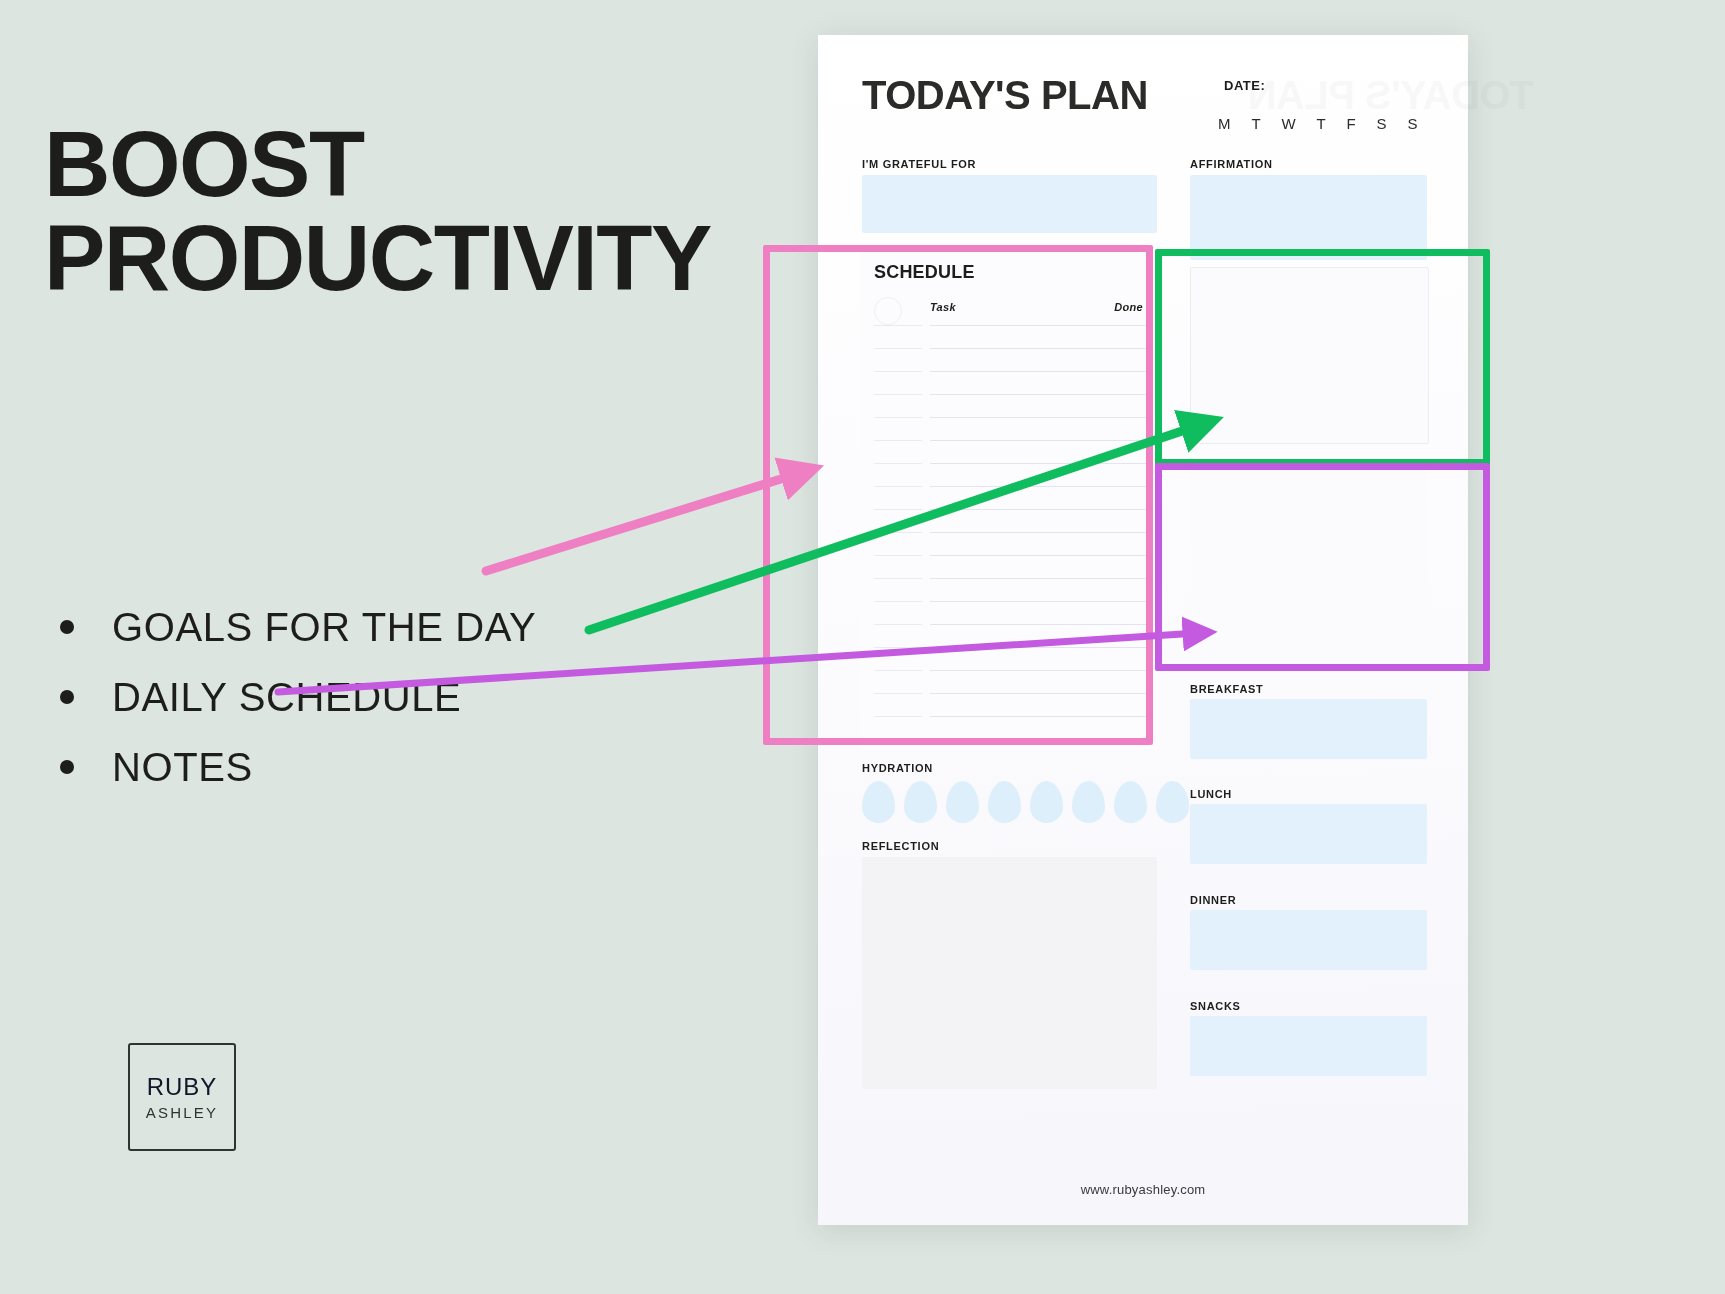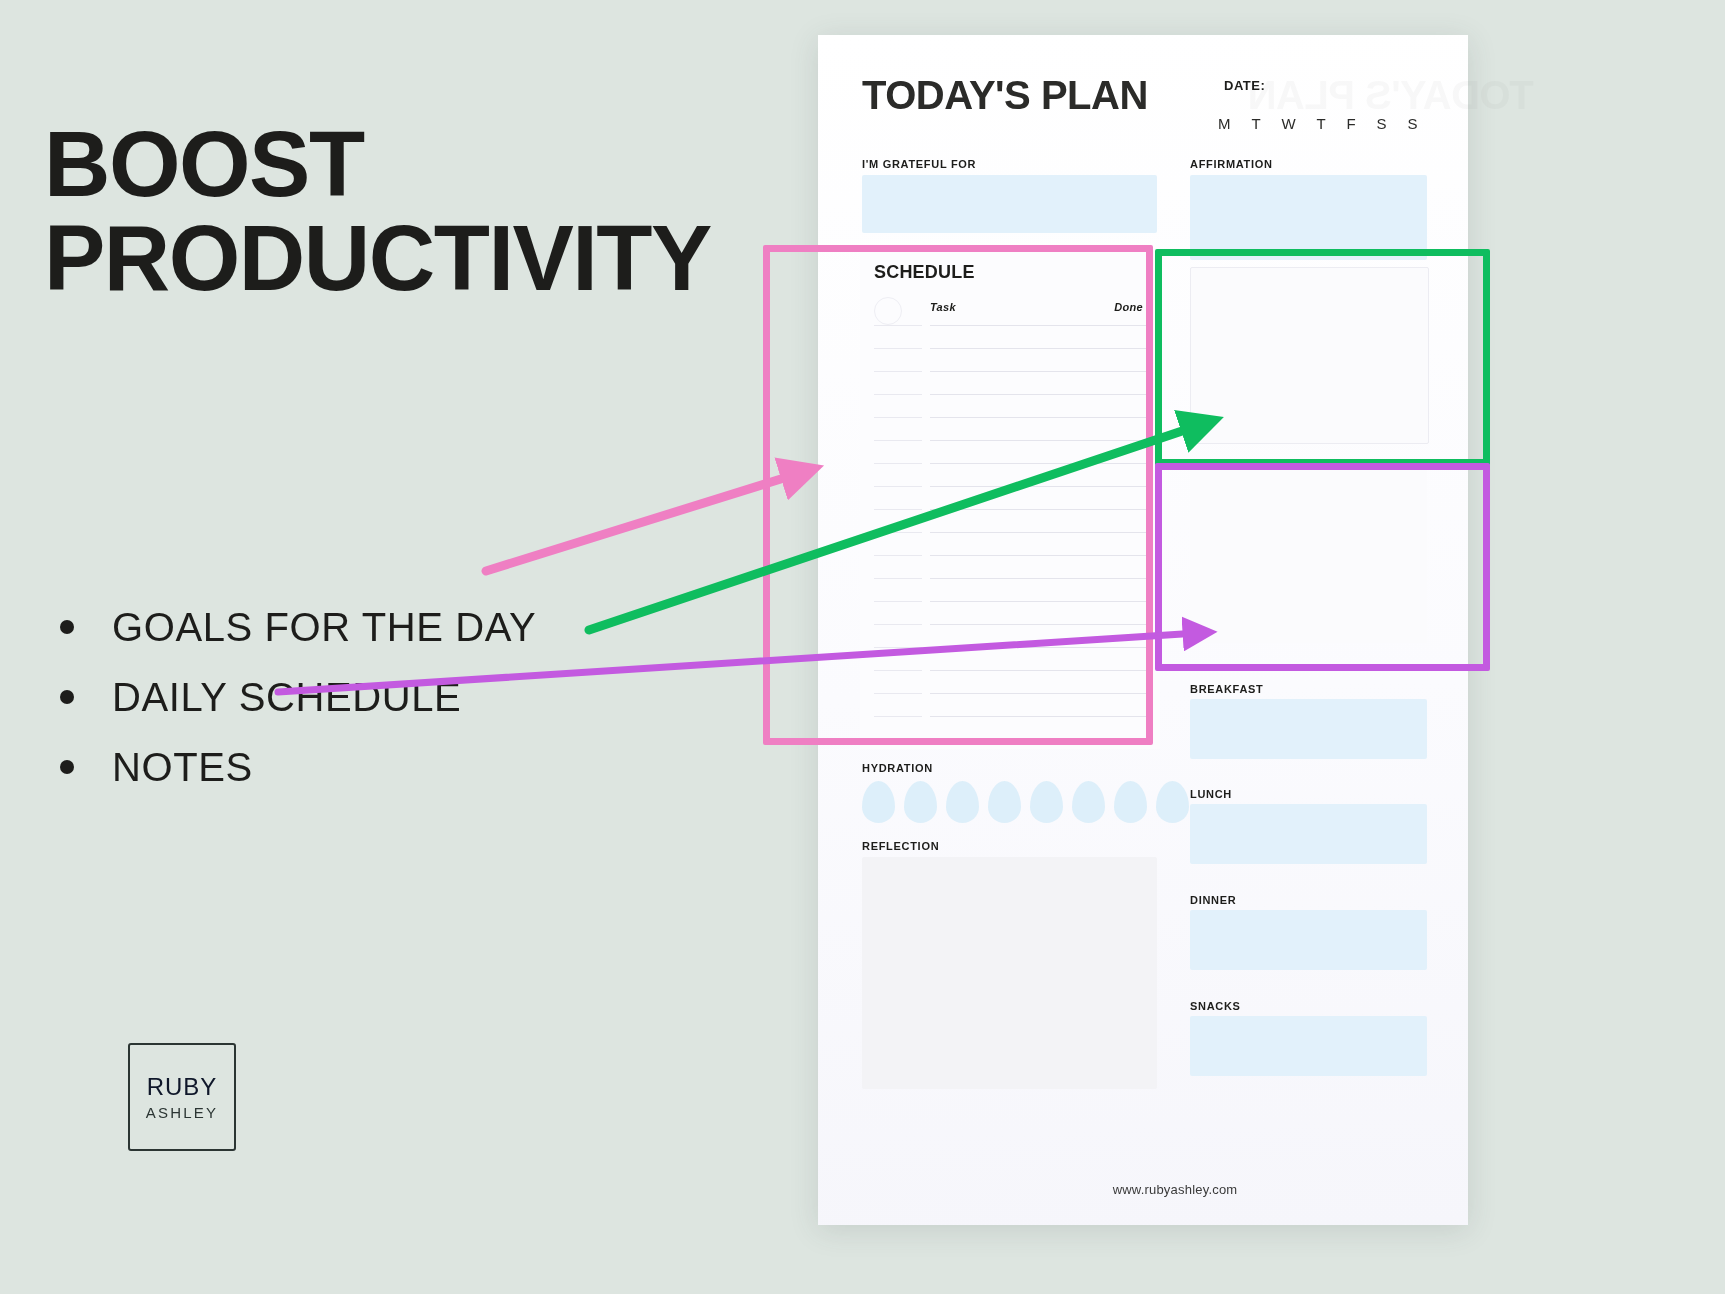--- a/index.html
+++ b/index.html
@@ -248,21 +248,20 @@
   }
 
   .footer-url {
     position: absolute;
     width: 100%;
     text-align: center;
     bottom: 28px;
     font-size: 13px;
     letter-spacing: 0.2px;
     color: #3a3a3a;
-    padding-left: 32px;
   }
 </style>
 </head>
 <body>
 
 <div class="promo">
 
   <div class="promo-title">
     <span>BOOST</span>
     <span class="line2">PRODUCTIVITY</span>

